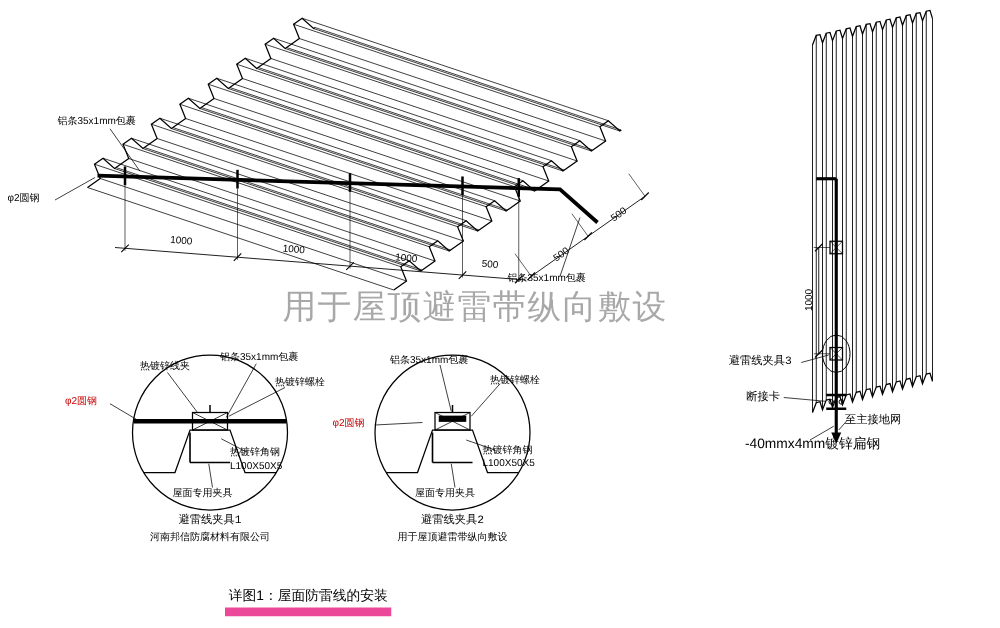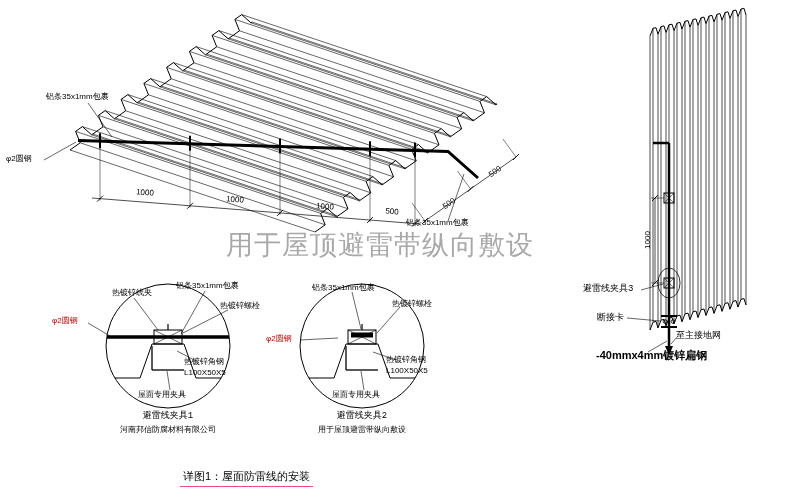--- a/index.html
+++ b/index.html
@@ -1,27 +1,27 @@
 <!DOCTYPE html>
 <html><head>
 <meta charset="utf-8">
 <style>
   html,body{margin:0;padding:0;background:#fff;}
   .canvas{position:relative;width:800px;height:502px;background:#ffffff;overflow:hidden;
           font-family:"Liberation Sans","DejaVu Sans",sans-serif;color:#000;}
   svg.art{position:absolute;left:0;top:0;}
   .lbl{position:absolute;font-size:8px;line-height:1.15;white-space:nowrap;text-align:right;}
   .lbl9{font-size:9px;font-family:Liberation Mono, monospace;}
-  .lbl11{font-size:11px;font-weight:bold;}
+  .lbl11{font-size:11px;}
   .red{color:#c40000;}
   .center{transform:translateX(-50%);text-align:center;}
   .dim{position:absolute;font-size:8px;white-space:nowrap;transform:translate(-50%,-100%) rotate(4.5deg);}
   .dim.slope{transform:translate(-50%,-100%) rotate(-35deg);}
   .dim.vert{transform:translate(-50%,-50%) rotate(-90deg);}
-  .caption{position:absolute;font-size:11px;white-space:nowrap;border-bottom:1px solid #ec4899;padding:0 3px 2px 3px;}
+  .caption{position:absolute;font-size:11px;white-space:nowrap;border-bottom:7px solid #ec4899;padding:0 3px 2px 3px;}
   .watermark{position:absolute;font-size:27px;letter-spacing:1px;color:#9a9a9a;opacity:.85;white-space:nowrap;}
 </style>
 </head>
 <body>
 
 <div class="canvas">
 
   <svg class="art" width="800" height="502" viewBox="0 0 800 502">
     <g id="g-roof">
         <polyline points="70.0,150.0 80.2,142.8 75.6,131.4 82.4,126.6 91.6,134.8 92.8,134.0 103.0,126.8 98.4,115.4 105.2,110.6 114.4,118.8 115.5,118.0 125.7,110.8 121.1,99.4 127.9,94.6 137.1,102.8 138.3,102.0 148.5,94.8 143.9,83.4 150.7,78.6 159.9,86.8 161.0,86.0 171.2,78.8 166.6,67.4 173.4,62.6 182.6,70.8 183.8,70.0 194.0,62.8 189.4,51.4 196.2,46.6 205.4,54.8 206.5,54.0 216.7,46.8 212.1,35.4 218.9,30.6 228.1,38.8 229.3,38.0 239.5,30.8 234.9,19.4 241.7,14.6 250.9,22.8 252.0,22.0" fill="none" stroke="#000" stroke-width="1"></polyline>

